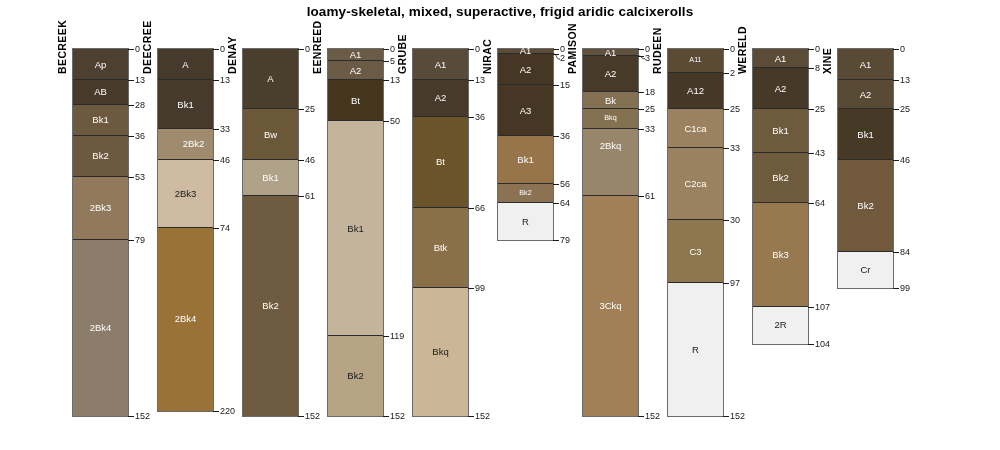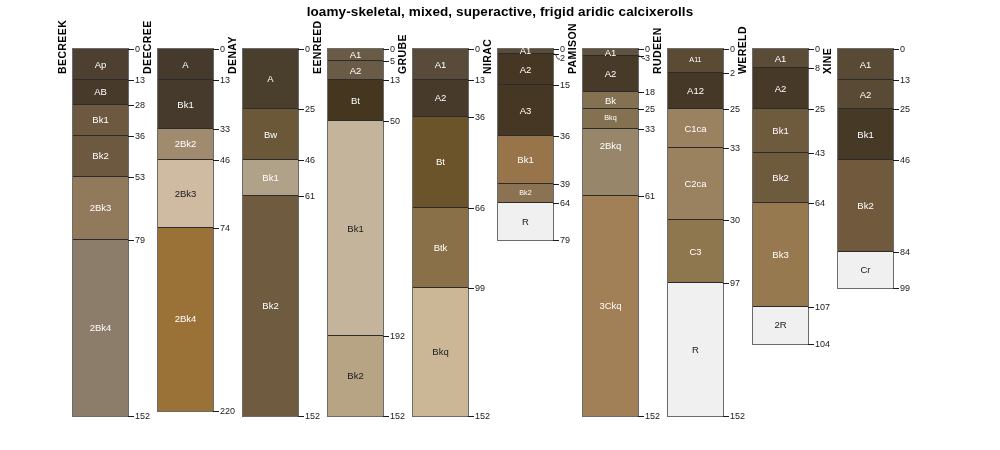--- a/index.html
+++ b/index.html
@@ -142,21 +142,21 @@
       <div class="depth-text" style="top: 363.928px;">152</div>
     </div>
     <div class="profile" style="left: 157px; top: 48px;">
       <div class="profile-name" style="left: -4px; top: 14px;">DEECREE</div>
       <div class="profile-column" style="height: 362.1px;">
         <div class="horizon" style="top: 0px; height: 31.382px; background: rgb(69, 58, 44);"></div>
         <div class="horizon-label" style="top: 10.691px;">A</div>
         <div class="horizon" style="top: 31.382px; height: 48.28px; background: rgb(69, 58, 44);"></div>
         <div class="horizon-label" style="top: 50.522px;">Bk1</div>
         <div class="horizon" style="top: 79.662px; height: 31.382px; background: rgb(160, 139, 111);"></div>
-        <div class="horizon-label" style="top: 90.353px;">2Bk2</div>
+        <div class="horizon-label" style="top: 90.353px; margin-left: 8px;">2Bk2</div>
         <div class="horizon" style="top: 111.044px; height: 67.592px; background: rgb(206, 187, 162);"></div>
         <div class="horizon-label dark-text" style="top: 139.84px;">2Bk3</div>
         <div class="horizon last" style="top: 178.636px; height: 183.464px; background: rgb(154, 114, 56);"></div>
         <div class="horizon-label" style="top: 265.368px;">2Bk4</div>
       </div>
       <div class="depth-tick" style="top: 1px;"></div>
       <div class="depth-text" style="top: -3px;">0</div>
       <div class="depth-tick" style="top: 32.382px;"></div>
       <div class="depth-text" style="top: 28.382px;">13</div>
       <div class="depth-tick" style="top: 80.662px;"></div>
@@ -207,21 +207,21 @@
       </div>
       <div class="depth-tick" style="top: 1px;"></div>
       <div class="depth-text" style="top: -3px;">0</div>
       <div class="depth-tick" style="top: 13.07px;"></div>
       <div class="depth-text" style="top: 9.07px;">5</div>
       <div class="depth-tick" style="top: 32.382px;"></div>
       <div class="depth-text" style="top: 28.382px;">13</div>
       <div class="depth-tick" style="top: 73.42px;"></div>
       <div class="depth-text" style="top: 69.42px;">50</div>
       <div class="depth-tick" style="top: 288.266px;"></div>
-      <div class="depth-text" style="top: 284.266px;">192</div>
+      <div class="depth-text" style="top: 284.266px;">119</div>
       <div class="depth-tick" style="top: 367.928px;"></div>
       <div class="depth-text" style="top: 363.928px;">152</div>
     </div>
     <div class="profile" style="left: 412px; top: 48px;">
       <div class="profile-name" style="left: -4px; top: 14px;">GRUBE</div>
       <div class="profile-column" style="height: 366.928px;">
         <div class="horizon" style="top: 0px; height: 31.382px; background: rgb(88, 75, 58);"></div>
         <div class="horizon-label" style="top: 10.691px;">A1</div>
         <div class="horizon" style="top: 31.382px; height: 36.21px; background: rgb(71, 58, 42);"></div>
         <div class="horizon-label" style="top: 44.487px;">A2</div>
@@ -266,21 +266,21 @@
       <div class="depth-tick" style="top: 5.828px;"></div>
       <div class="depth-text" style="top: 6px;">2</div>
       <svg class="leader" width="10" height="24" style="left: 56px; top: 2.828px;">
         <path d="M0,3 C5,3 2,8.172 7,8.172" stroke="#1a1a1a" fill="none" stroke-width="0.9"></path>
       </svg>
       <div class="depth-tick" style="top: 37.21px;"></div>
       <div class="depth-text" style="top: 33.21px;">15</div>
       <div class="depth-tick" style="top: 87.904px;"></div>
       <div class="depth-text" style="top: 83.904px;">36</div>
       <div class="depth-tick" style="top: 136.184px;"></div>
-      <div class="depth-text" style="top: 132.184px;">39</div>
+      <div class="depth-text" style="top: 132.184px;">56</div>
       <div class="depth-tick" style="top: 155.496px;"></div>
       <div class="depth-text" style="top: 151.496px;">64</div>
       <div class="depth-tick" style="top: 191.706px;"></div>
       <div class="depth-text" style="top: 187.706px;">79</div>
     </div>
     <div class="profile" style="left: 582px; top: 48px;">
       <div class="profile-name" style="left: -4px; top: 14px;">PAMISON</div>
       <div class="profile-column" style="height: 366.928px;">
         <div class="horizon" style="top: 0px; height: 7.242px; background: rgb(97, 82, 64);"></div>
         <div class="horizon-label" style="top: -1.379px;">A1</div>

